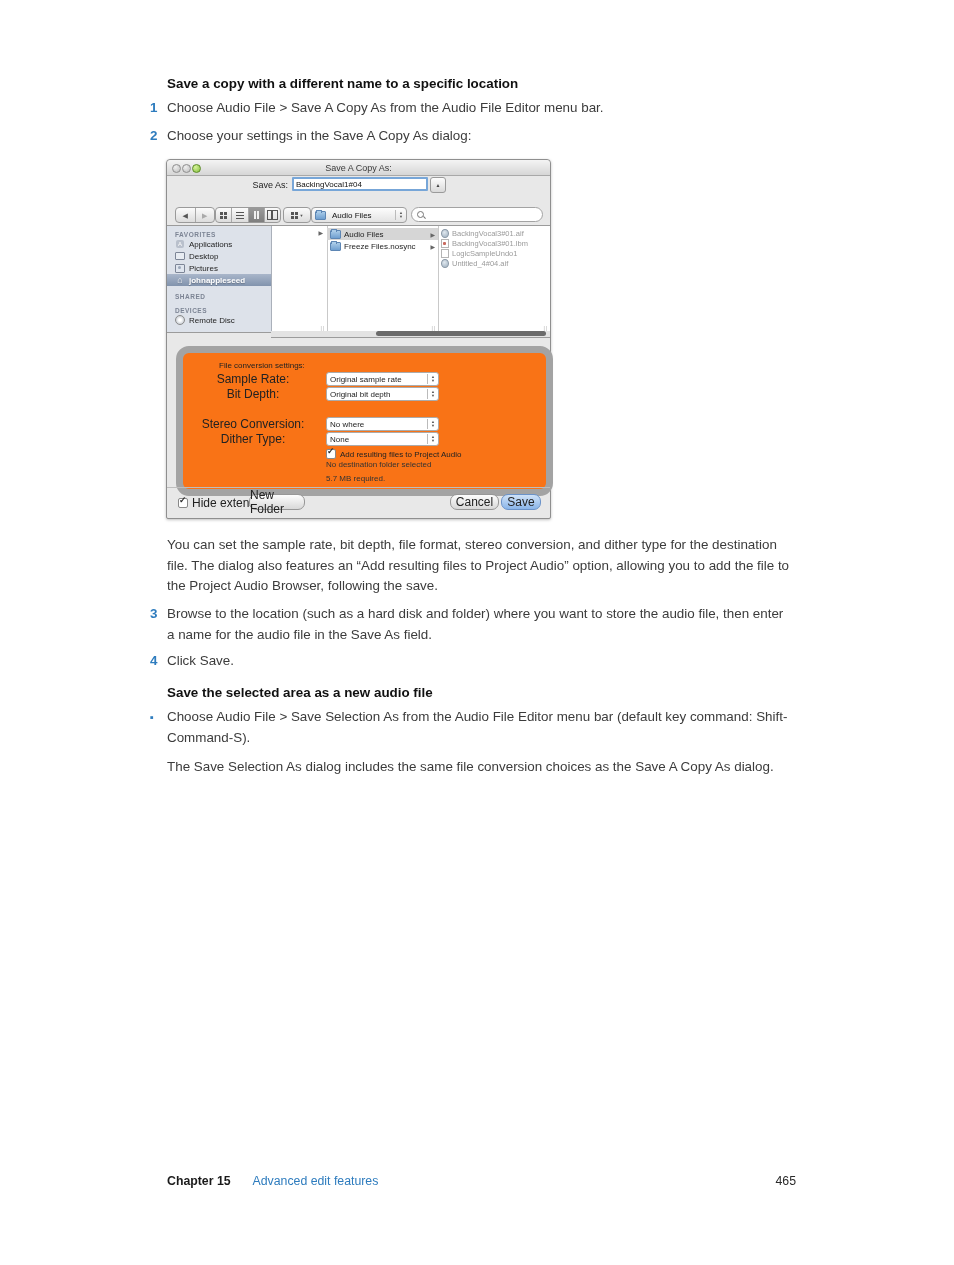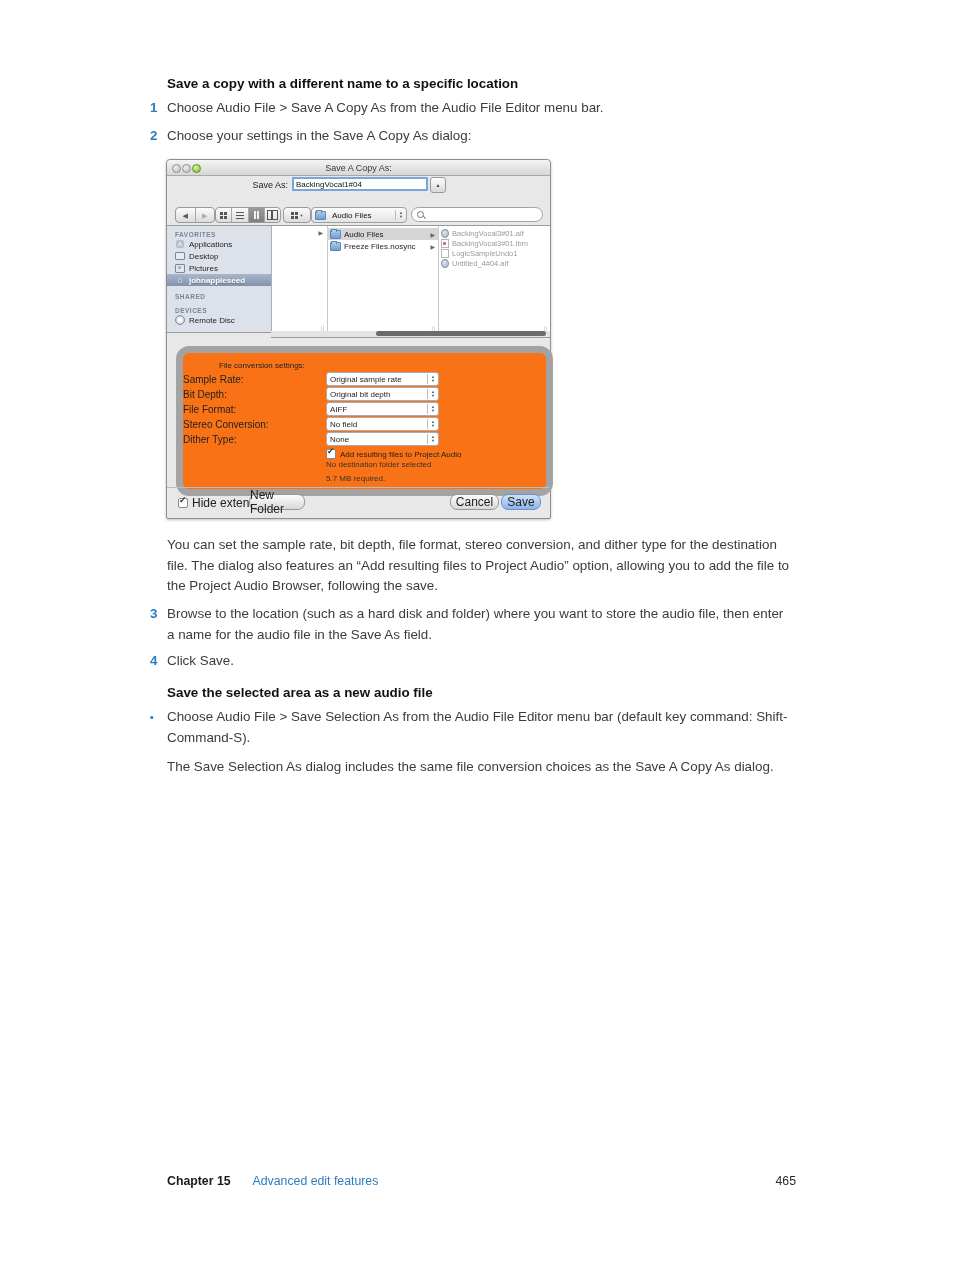--- a/index.html
+++ b/index.html
@@ -82,21 +82,21 @@
   .fi-doc{width:6px;height:7px;background:#fff;border:1px solid #b5b5b5;}
   .fi-lbm{width:6px;height:7px;background:#fff;border:1px solid #b5b5b5;position:relative;}
   .fi-lbm::after{content:"";position:absolute;left:1px;top:2px;width:3px;height:3px;background:#c96a5f;border-radius:1px;}
   .resize-dots{position:absolute;bottom:1px;font-size:5px;color:#aaa;letter-spacing:1px;}
   .hscroll{position:absolute;left:104px;right:0;top:171px;height:6px;background:#e3e3e3;border-bottom:1px solid #9b9b9b;}
   .hthumb{position:absolute;left:105px;top:0;width:170px;height:5px;background:#6b6b6b;border-radius:3px;}
 
   .settings{position:absolute;left:9px;top:186px;width:363px;height:136px;background:#f97316;
             border:7px solid #a3a3a3;border-radius:13px;}
   .set-row{position:absolute;height:14px;display:flex;align-items:center;width:100%;}
-  .set-lbl{position:absolute;left:0;width:140px;text-align:left;font-size:10px;color:#222;}
+  .set-lbl{position:absolute;left:0;width:140px;text-align:center;font-size:12px;color:#222;}
   .set-pop{position:absolute;left:143px;width:105px;height:12px;background:#fff;border:1px solid #ababab;
            border-radius:3px;display:flex;align-items:center;padding:0 3px;font-size:8px;}
   .set-pop .lbl{flex:1;}
   .cb{width:8px;height:8px;background:#fff;border:1px solid #888;border-radius:2px;position:relative;flex-shrink:0;}
   .cb .chk{position:absolute;left:0px;top:-4px;font-size:9px;color:#2b2b2b;font-weight:bold;}
   .dlg-footer{position:absolute;left:0;right:0;top:327px;bottom:0;border-top:1px solid #bdbdbd;}
   .btn{background:linear-gradient(#fdfdfd,#d8d8d8);border:1px solid #979797;border-radius:7px;
        display:flex;align-items:center;justify-content:center;font-size:12px;color:#222;}
   .btn.blue{background:linear-gradient(#cfe2f8,#8ab5e9);border:1px solid #6b93c9;}
 </style>
@@ -270,31 +270,24 @@
           <span class="stepper"></span>
         </span>
       </div>
       <div class="set-row" style="top:34px;">
         <span class="set-lbl">Bit Depth:</span>
         <span class="set-pop">
           <span class="lbl">Original bit depth</span>
           <span class="stepper"></span>
         </span>
       </div>
-      <div class="set-row" style="top:49px;">
-        <span class="set-lbl">File Format:</span>
-        <span class="set-pop">
-          <span class="lbl">AIFF</span>
-          <span class="stepper"></span>
-        </span>
-      </div>
       <div class="set-row" style="top:64px;">
         <span class="set-lbl">Stereo Conversion:</span>
         <span class="set-pop">
-          <span class="lbl">No field</span>
+          <span class="lbl">No where</span>
           <span class="stepper"></span>
         </span>
       </div>
       <div class="set-row" style="top:79px;">
         <span class="set-lbl">Dither Type:</span>
         <span class="set-pop">
           <span class="lbl">None</span>
           <span class="stepper"></span>
         </span>
       </div>

